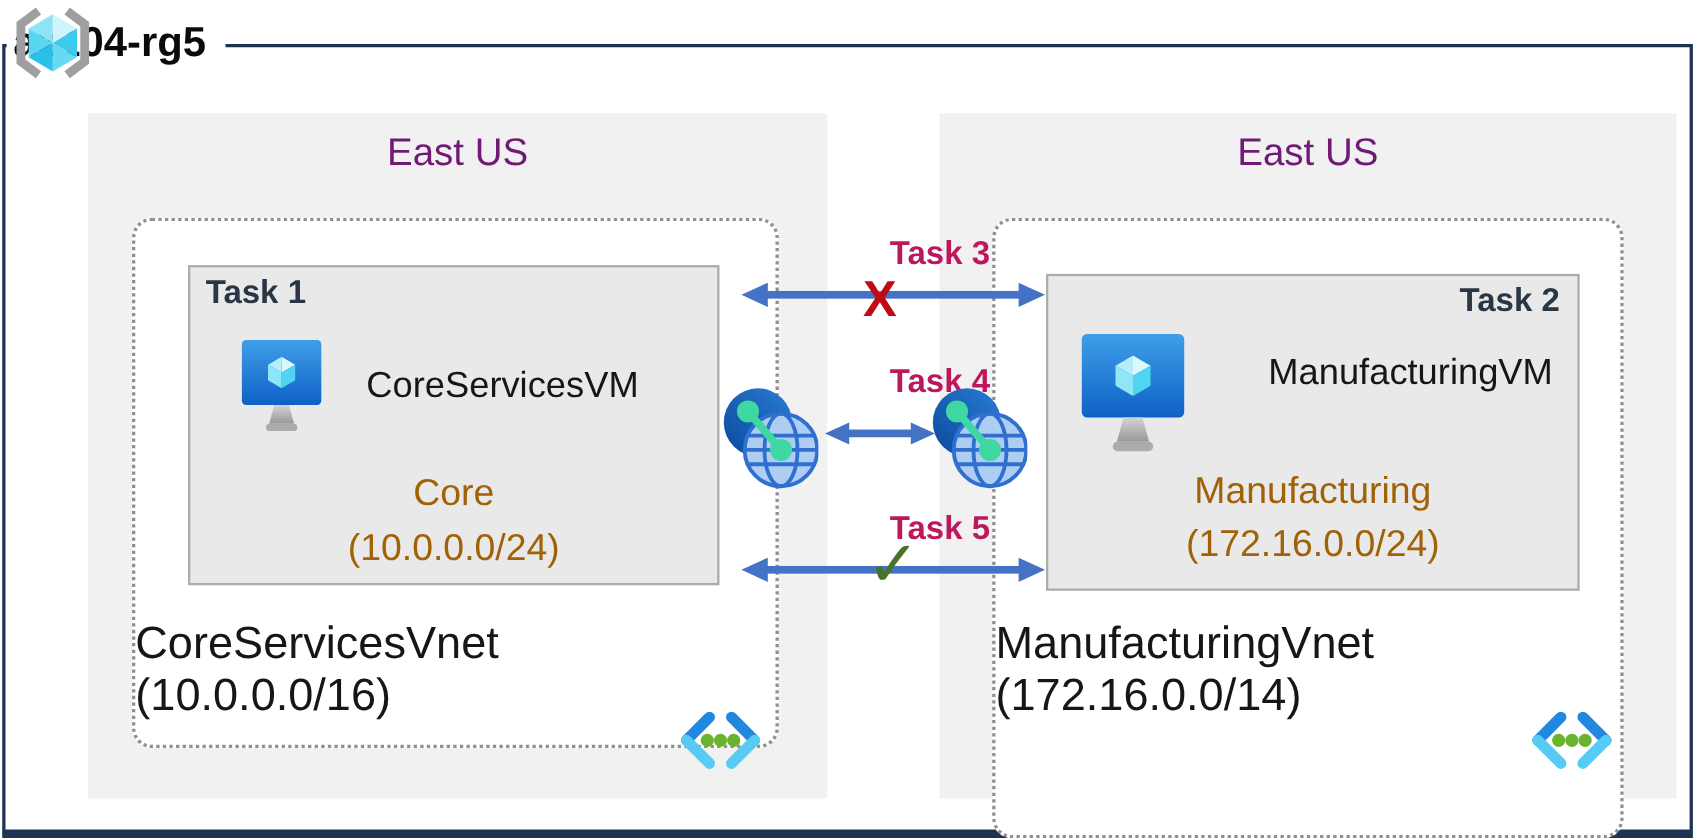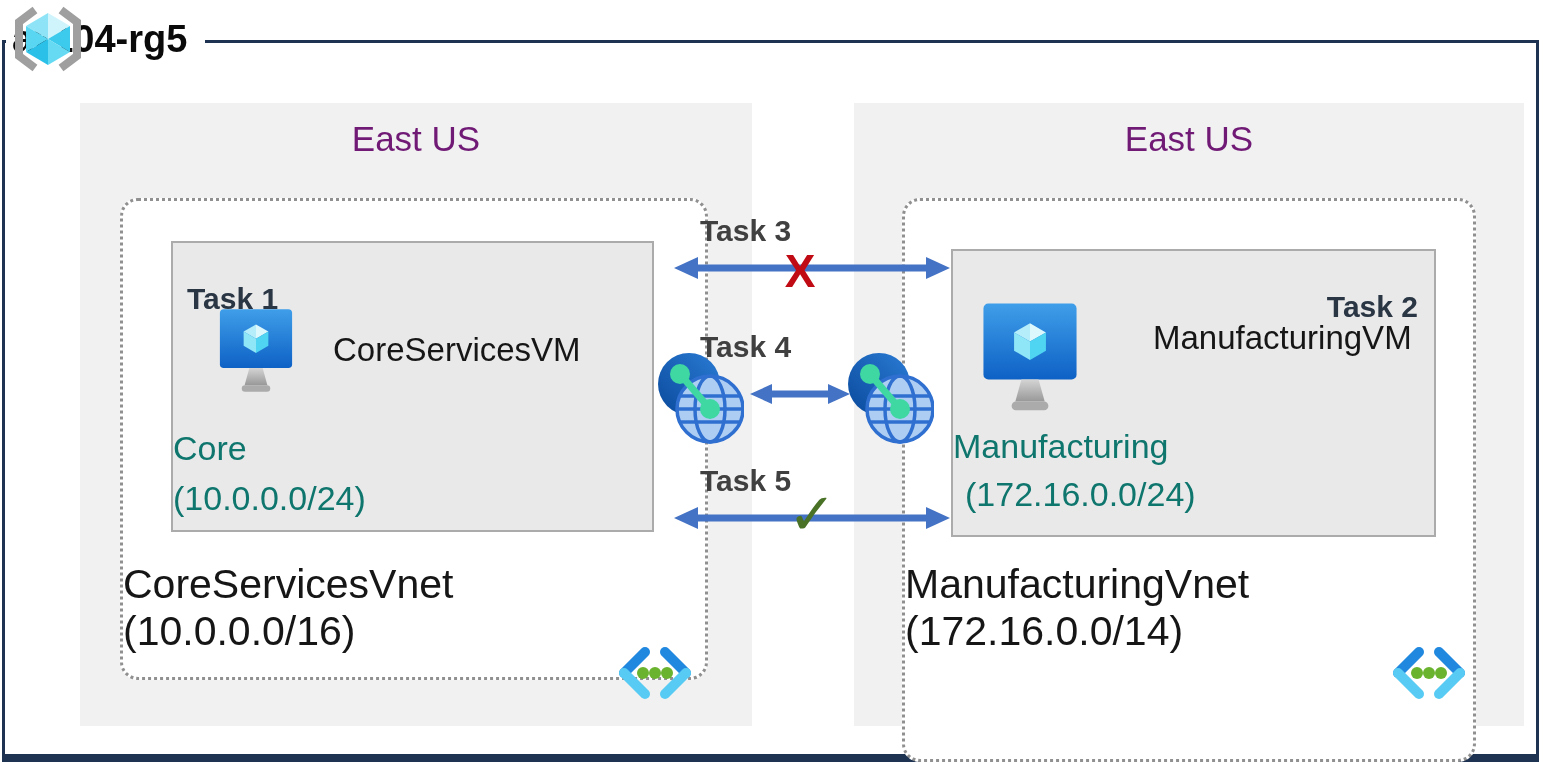--- a/index.html
+++ b/index.html
@@ -10,26 +10,26 @@
   .frame{
     position:absolute;left:2px;top:40px;width:1537px;height:722px;box-sizing:border-box;
     border:3px solid #1e3351;border-bottom:8px solid #1e3351;
   }
   .titlebar{position:absolute;left:6px;top:4px;display:flex;align-items:center;gap:14px;}
   .rg-title{background:#fff;padding:0 18px 0 6px;font-size:38px;font-weight:700;line-height:70px;color:#0a0a0a;}
   .region{position:absolute;top:103px;height:623px;background:#f1f1f2;}
   .region-name{position:absolute;top:16px;left:0;width:100%;text-align:center;font-size:35px;color:#701a75;}
   .vnetbox{position:absolute;box-sizing:border-box;background:#fff;border:3px dotted #909090;border-radius:18px;}
   .taskbox{position:absolute;box-sizing:border-box;background:#e9e9ea;border:2px solid #ababab;}
-  .task-label{position:absolute;font-size:30px;font-weight:700;color:#2a3644;margin-top:33px;}
+  .task-label{position:absolute;font-size:30px;font-weight:700;color:#2a3644;}
   .vm-name{position:absolute;font-size:33px;color:#161616;white-space:nowrap;}
-  .subnet-line{position:absolute;left:0;width:100%;text-align:left;font-size:34px;color:#0f766e;}
+  .subnet-line{position:absolute;left:0;width:100%;text-align:center;font-size:34px;color:#a16207;}
   .vnet-label{position:absolute;left:0;width:100%;text-align:left;font-size:41px;line-height:47px;color:#161616;}
   .vnet-label span{display:block;}
-  .conn-label{position:absolute;width:200px;text-align:left;font-size:30px;font-weight:700;color:#404040;}
+  .conn-label{position:absolute;width:200px;text-align:right;font-size:30px;font-weight:700;color:#be185d;}
   .marker-x{position:absolute;width:50px;height:52px;line-height:52px;text-align:center;
     font-size:46px;font-weight:800;color:#c00b15;}
   .marker-check{position:absolute;width:64px;height:60px;line-height:60px;text-align:center;
     font-size:58px;font-weight:400;color:#4a7227;}
   svg{position:absolute;display:block;}
 </style>
 </head>
 <body>
 
 <div class="stage">
@@ -123,21 +123,21 @@
           <polygon points="40,18 27,25.5 40,33" fill="#b5eefa"></polygon>
           <polygon points="40,18 53,25.5 40,33" fill="#ddf8fd"></polygon>
           <polygon points="27,25.5 40,33 40,48 27,40.5" fill="#8fe6f7"></polygon>
           <polygon points="53,25.5 40,33 40,48 53,40.5" fill="#4fd5f1"></polygon>
           <polygon points="33,64 47,64 52,82 28,82" fill="url(#sg2)"></polygon>
           <rect x="25" y="82" width="30" height="7" rx="3.5" fill="#ababab"></rect>
         </svg>
 
         <div class="vm-name" style="left:152px;top:68px;margin-left:48px;">ManufacturingVM</div>
         <div class="subnet-line" style="top:176px;">Manufacturing</div>
-        <div class="subnet-line" style="top:224px;padding-left:12px;">(172.16.0.0/24)</div>
+        <div class="subnet-line" style="top:224px;">(172.16.0.0/24)</div>
       </div>
 
       <div class="vnet-label" style="top:360px;">
         <span>ManufacturingVnet</span>
         <span>(172.16.0.0/14)</span>
       </div>
 
       <svg style="left:482px;top:444px;" width="84" height="58" viewBox="0 0 84 58">
         <line x1="32" y1="7" x2="11" y2="28" stroke="#2188df" stroke-width="10" stroke-linecap="round"></line>
         <line x1="11" y1="28" x2="32" y2="49" stroke="#57cbf3" stroke-width="10" stroke-linecap="round"></line>

